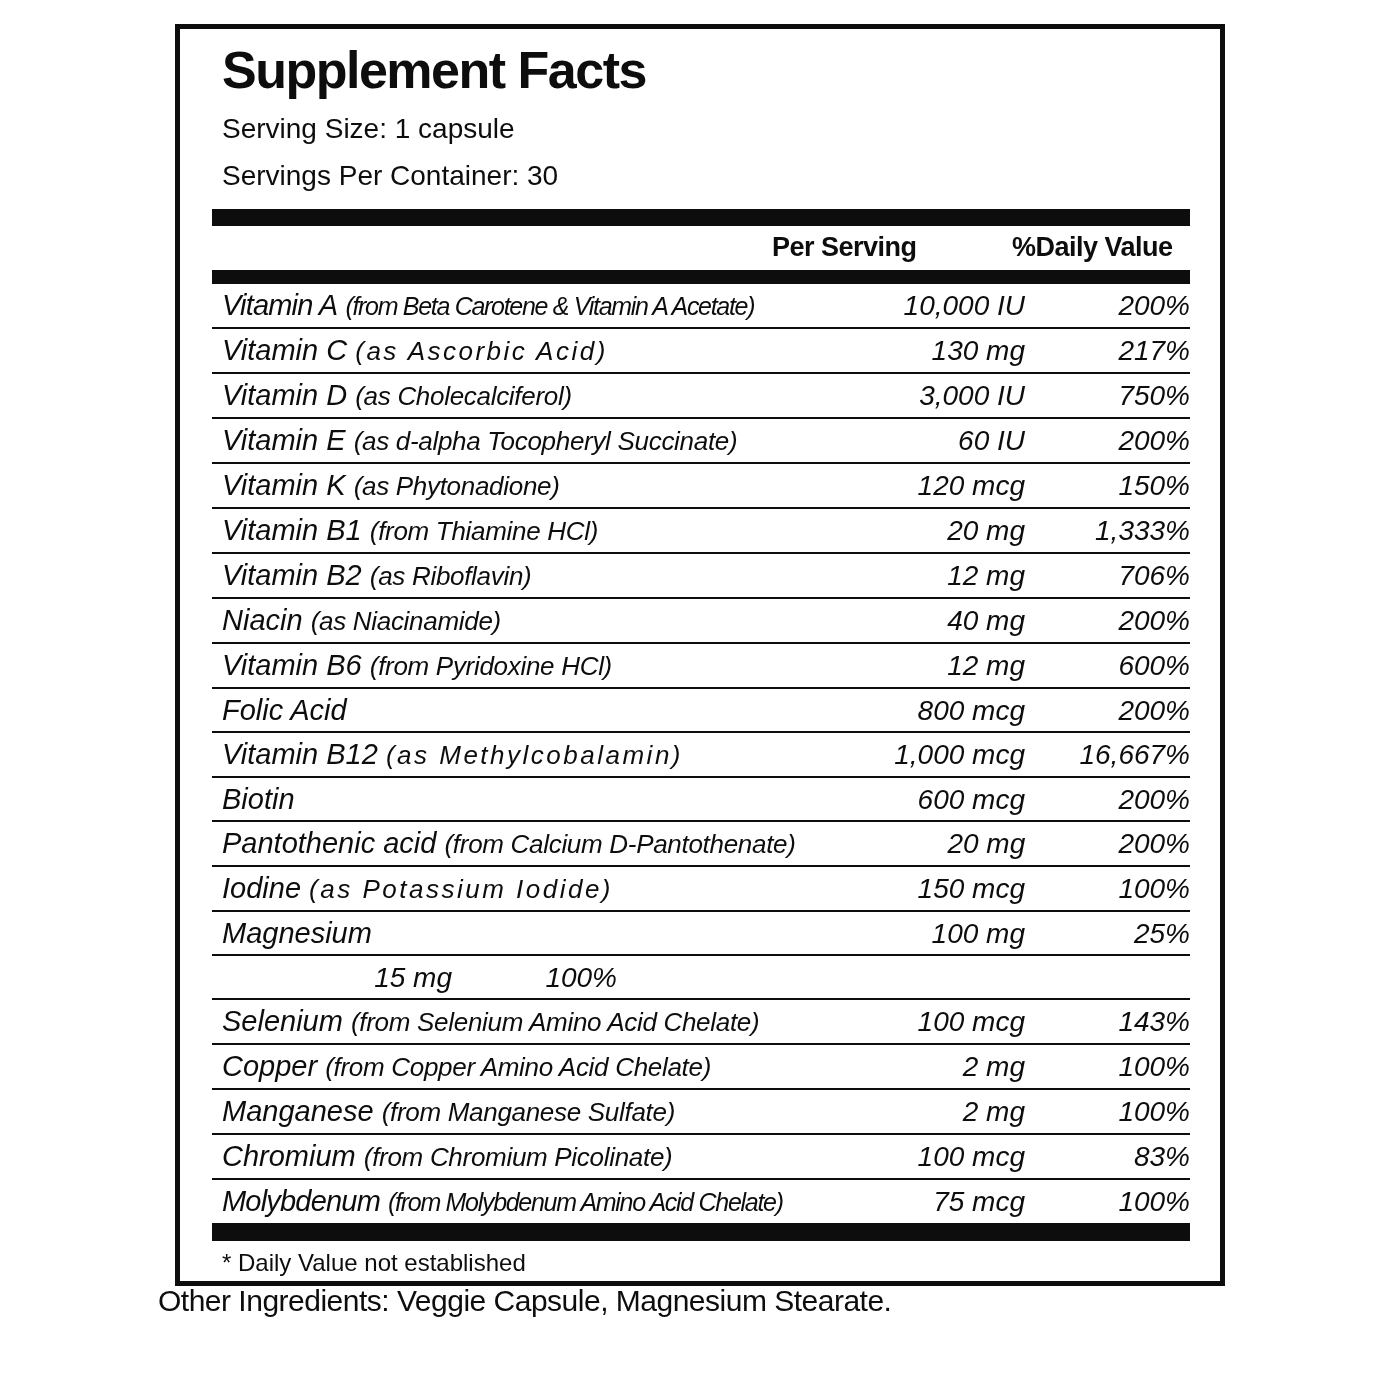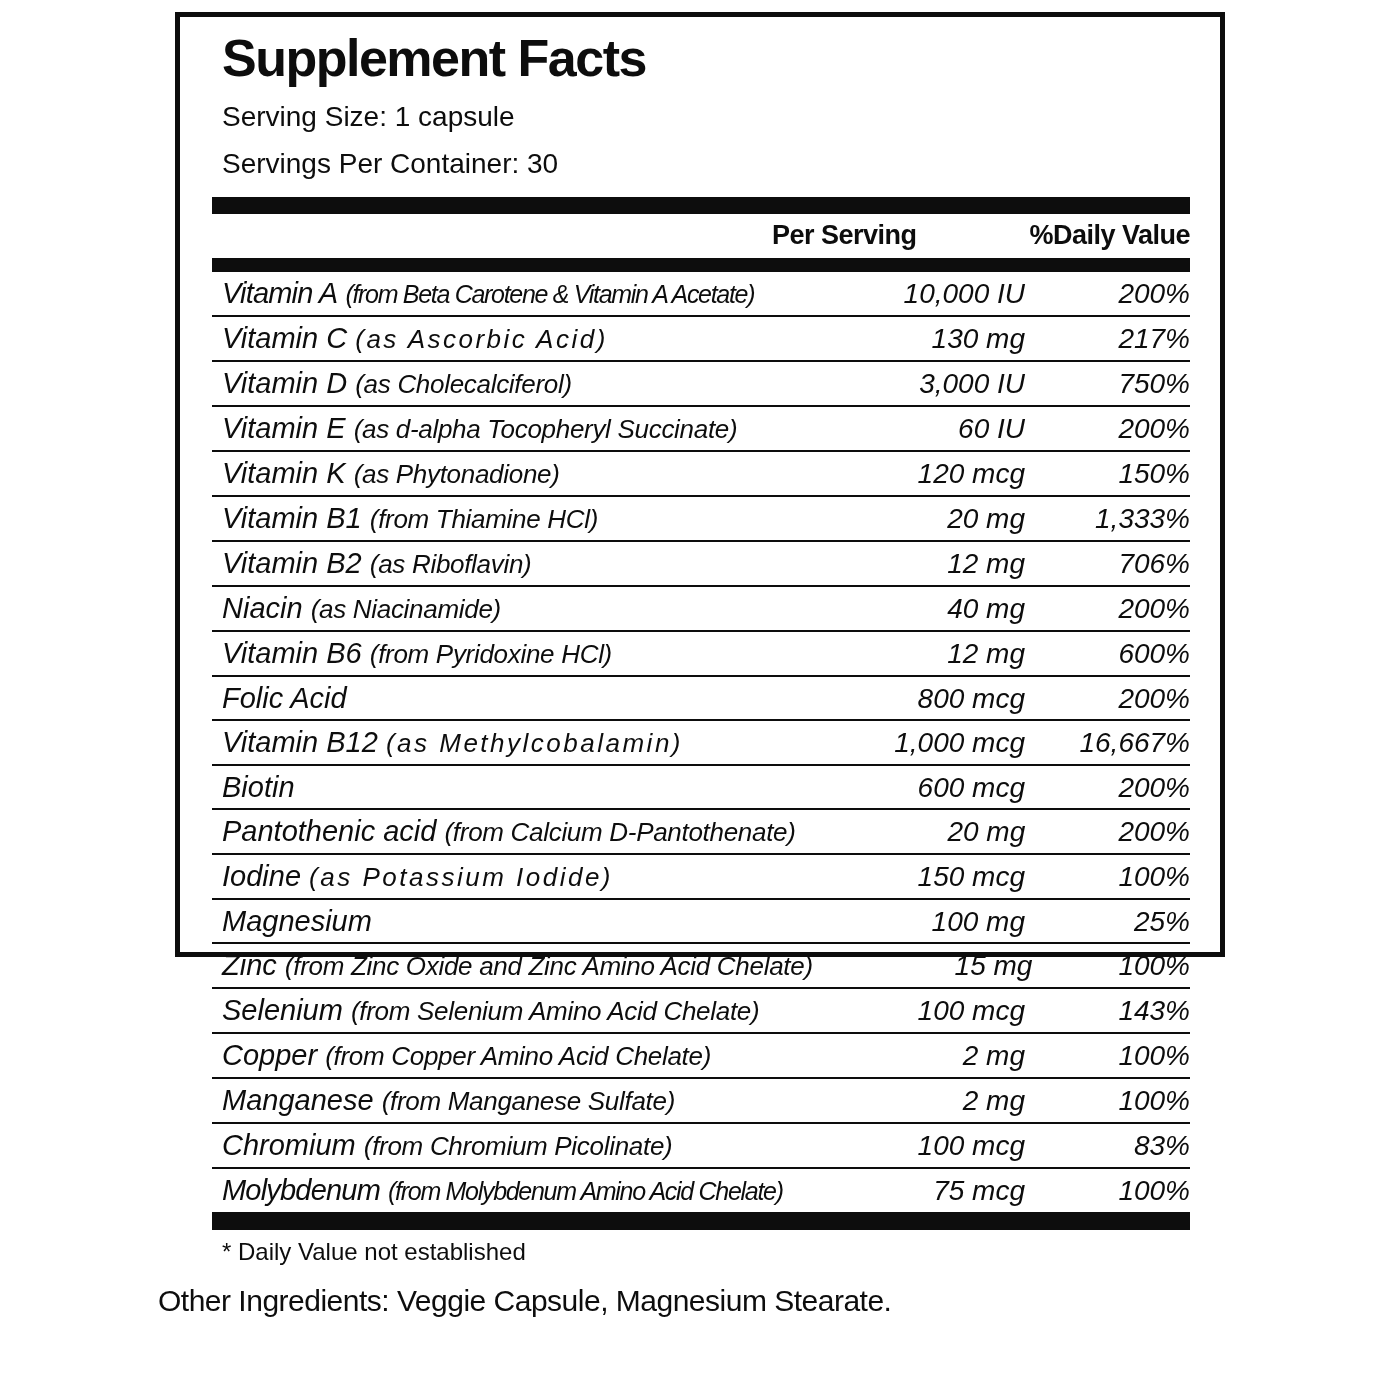--- a/index.html
+++ b/index.html
@@ -12,23 +12,23 @@
   .canvas {
     position: relative;
     width: 1400px;
     height: 1400px;
     background: #ffffff;
     overflow: hidden;
   }
   .panel {
     position: absolute;
     left: 175px;
-    top: 12px;
+    top: 24px;
     width: 1050px;
-    height: 945px;
+    height: 1262px;
     border: 5px solid #0d0d0d;
     box-sizing: border-box;
     background: #ffffff;
     padding: 0 30px 0 32px;
   }
   .panel-title {
     margin: 14px 0 0 10px;
     font-size: 52px;
     font-weight: bold;
     letter-spacing: -1.5px;
@@ -51,21 +51,21 @@
   .col-header-row {
     display: flex;
     align-items: baseline;
     justify-content: flex-end;
     padding: 6px 0 7px 10px;
     font-size: 27px;
     font-weight: bold;
     letter-spacing: -0.5px;
   }
   .col-per-serving { width: 240px; text-align: left; }
-  .col-daily-value { width: 178px; text-align: right; }
+  .col-daily-value { width: 178px; text-align: left; }
   .rows { }
   .row {
     padding: 5px 0 4px 0;
     border-bottom: 2px solid #0d0d0d;
   }
   .row:last-child { border-bottom: none; }
   .row-main {
     display: flex;
     align-items: baseline;
     padding-left: 10px;
@@ -274,21 +274,20 @@
   <div class="row">
     <div class="row-main">
       <div class="nutrient-name-cell"><span class="nutrient-name">Magnesium</span> </div>
       <div class="nutrient-amount">100 mg</div>
       <div class="nutrient-dv">25%</div>
     </div>
   </div>
 
   <div class="row">
     <div class="row-main">
-      <div class="nutrient-name-cell"><span class="nutrient-name">Zinc</span> <span class="nutrient-source">(from Zinc Oxide and Zinc Amino Acid Chelate)</span></div>
       <div class="nutrient-amount">15 mg</div>
       <div class="nutrient-dv">100%</div>
     </div>
 
   </div>
 
   <div class="row">
     <div class="row-main">
       <div class="nutrient-name-cell"><span class="nutrient-name">Selenium</span> <span class="nutrient-source">(from Selenium Amino Acid Chelate)</span></div>
       <div class="nutrient-amount">100 mcg</div>

